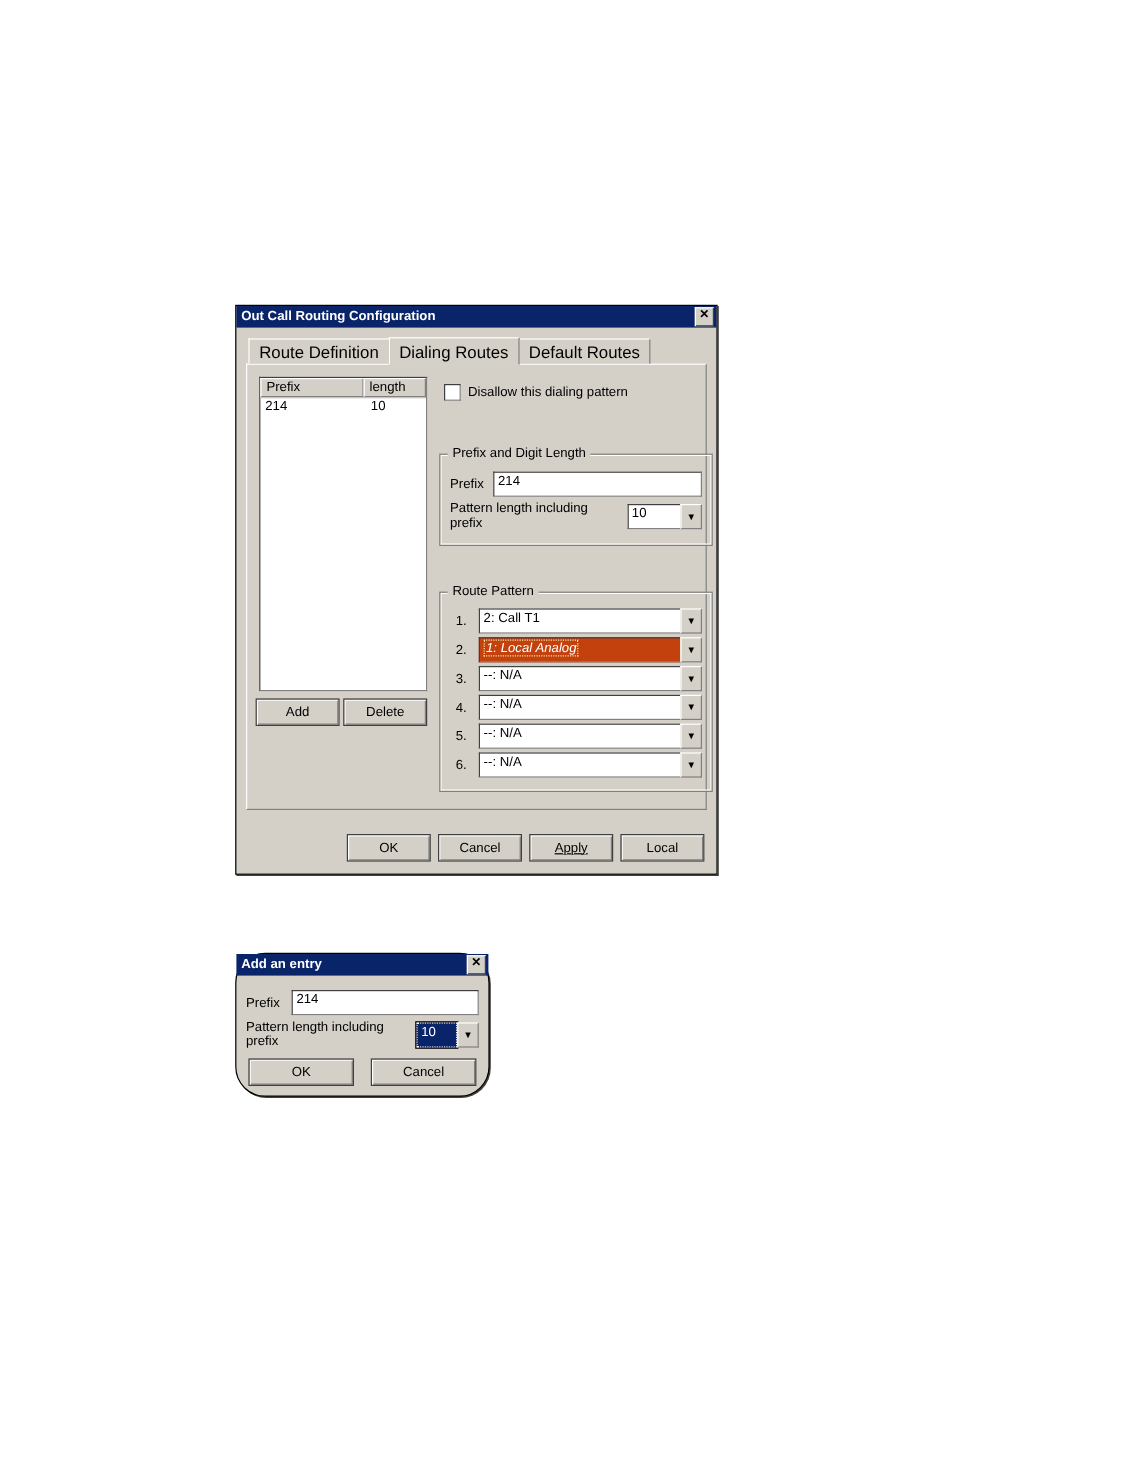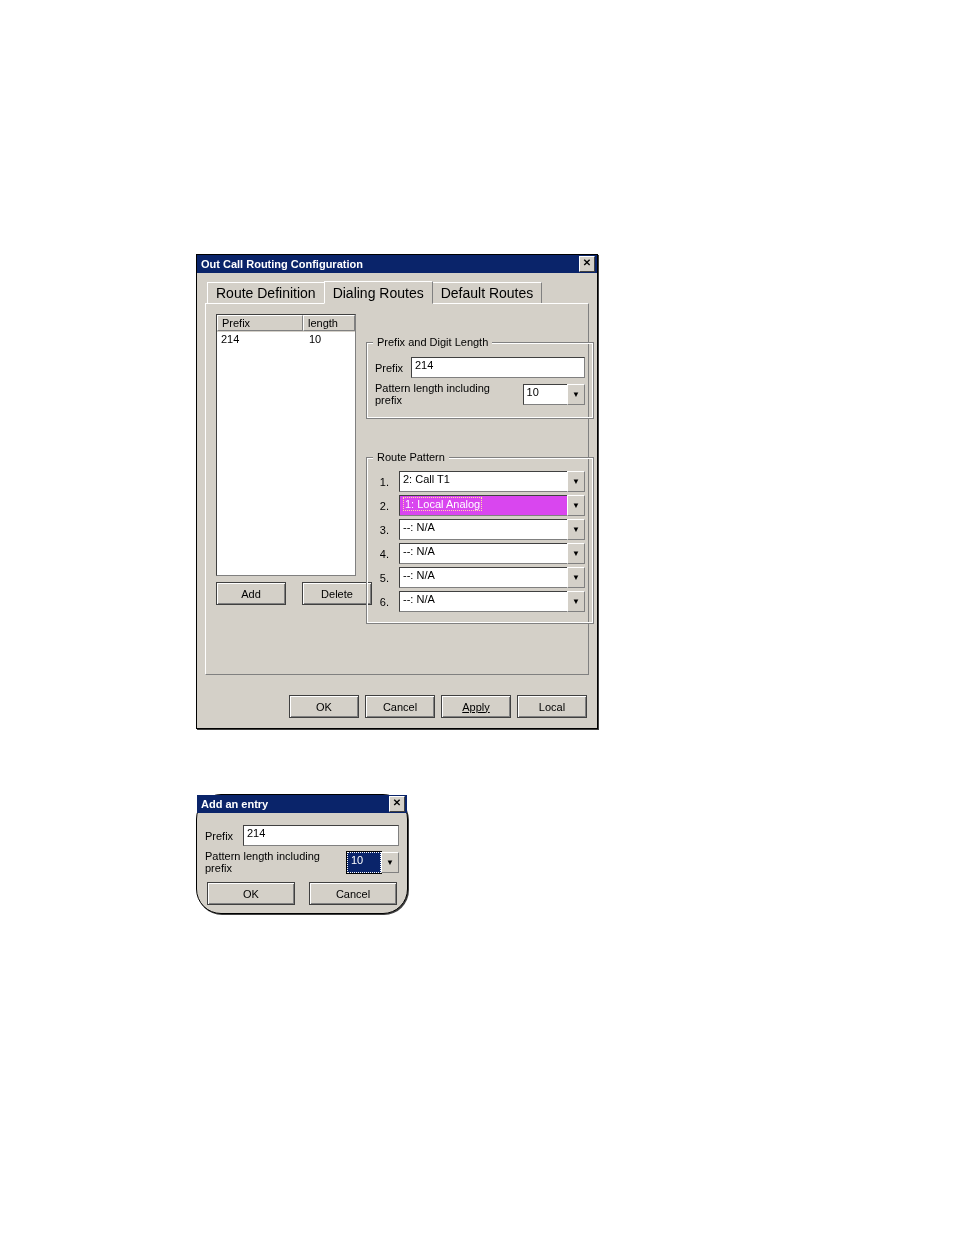--- a/index.html
+++ b/index.html
@@ -94,21 +94,21 @@
   border-right-color:#808080;
   border-bottom-color:#808080;
   font-size:11px;
 }
 .listhead .hcell.c1 { flex:1;}
 .listhead .hcell.c2 { width: 42px; }
 .listrow { display:flex; }
 .listrow .cell { padding: 1px 4px; font-size:11px; }
 .listrow .cell.c1 { flex:1; }
 .listrow .cell.c2 { width:42px; }
-.btnrow { display:flex; gap:16px; justify-content:space-between; }
+.btnrow { display:flex; gap:3px; justify-content:flex-end; }
 
 .btn {
   min-width: 52px;
   height: 21px;
   padding: 0 8px;
   background: #d4d0c8;
   border: 1px solid #404040;
   box-shadow: inset 1px 1px 0 #fff, inset -1px -1px 0 #808080;
   font-size: 11px;
   text-align: center;
@@ -165,21 +165,21 @@
   border:1px solid #808080;
   border-top-color:#fff;
   border-left-color:#fff;
   display:flex;align-items:center;justify-content:center;
   font-size:8px;
 }
 .combo.sel .input { background:#0a246a; color:#fff; border:1px dotted #fff; outline:1px solid #000;}
 
 .select { display:flex; flex:1; }
 .select .input { border-right:none; }
-.select.highlight .input { background:#d946ef; color:#fff;}
+.select.highlight .input { background:#c2410c; color:#fff;font-style:italic;}
 .select.highlight .input .dotted {
   border: 1px dotted #ffe0a0; padding:0 1px; display:inline-block; color:#fff;
 }
 
 .priority-row { display:flex; align-items:center; gap:10px; margin:3px 0;}
 .priority-row .num { width:14px; text-align:right; font-size:11px;}
 
 .footer { display:flex; justify-content:flex-end; gap:6px; padding: 10px 10px 10px 10px;}
 .underline { text-decoration: underline; text-decoration-thickness:1px;}
 
@@ -216,20 +216,24 @@
             <div class="cell c2">10</div>
           </div>
         </div>
         <div class="btnrow">
           <div class="btn">Add</div>
           <div class="btn">Delete</div>
         </div>
       </div>
 
       <div class="rightcol">
+        <div class="chkline">
+          <div class="checkbox"></div>
+          <span>Disallow this dialing pattern</span>
+        </div>
 
         <div class="groupbox">
           <span class="legend">Prefix and Digit Length</span>
           <div class="row">
             <span class="label">Prefix</span>
             <div class="input">214</div>
           </div>
           <div class="row">
             <span class="labelwide">Pattern length including prefix</span>
             <div class="combo">

